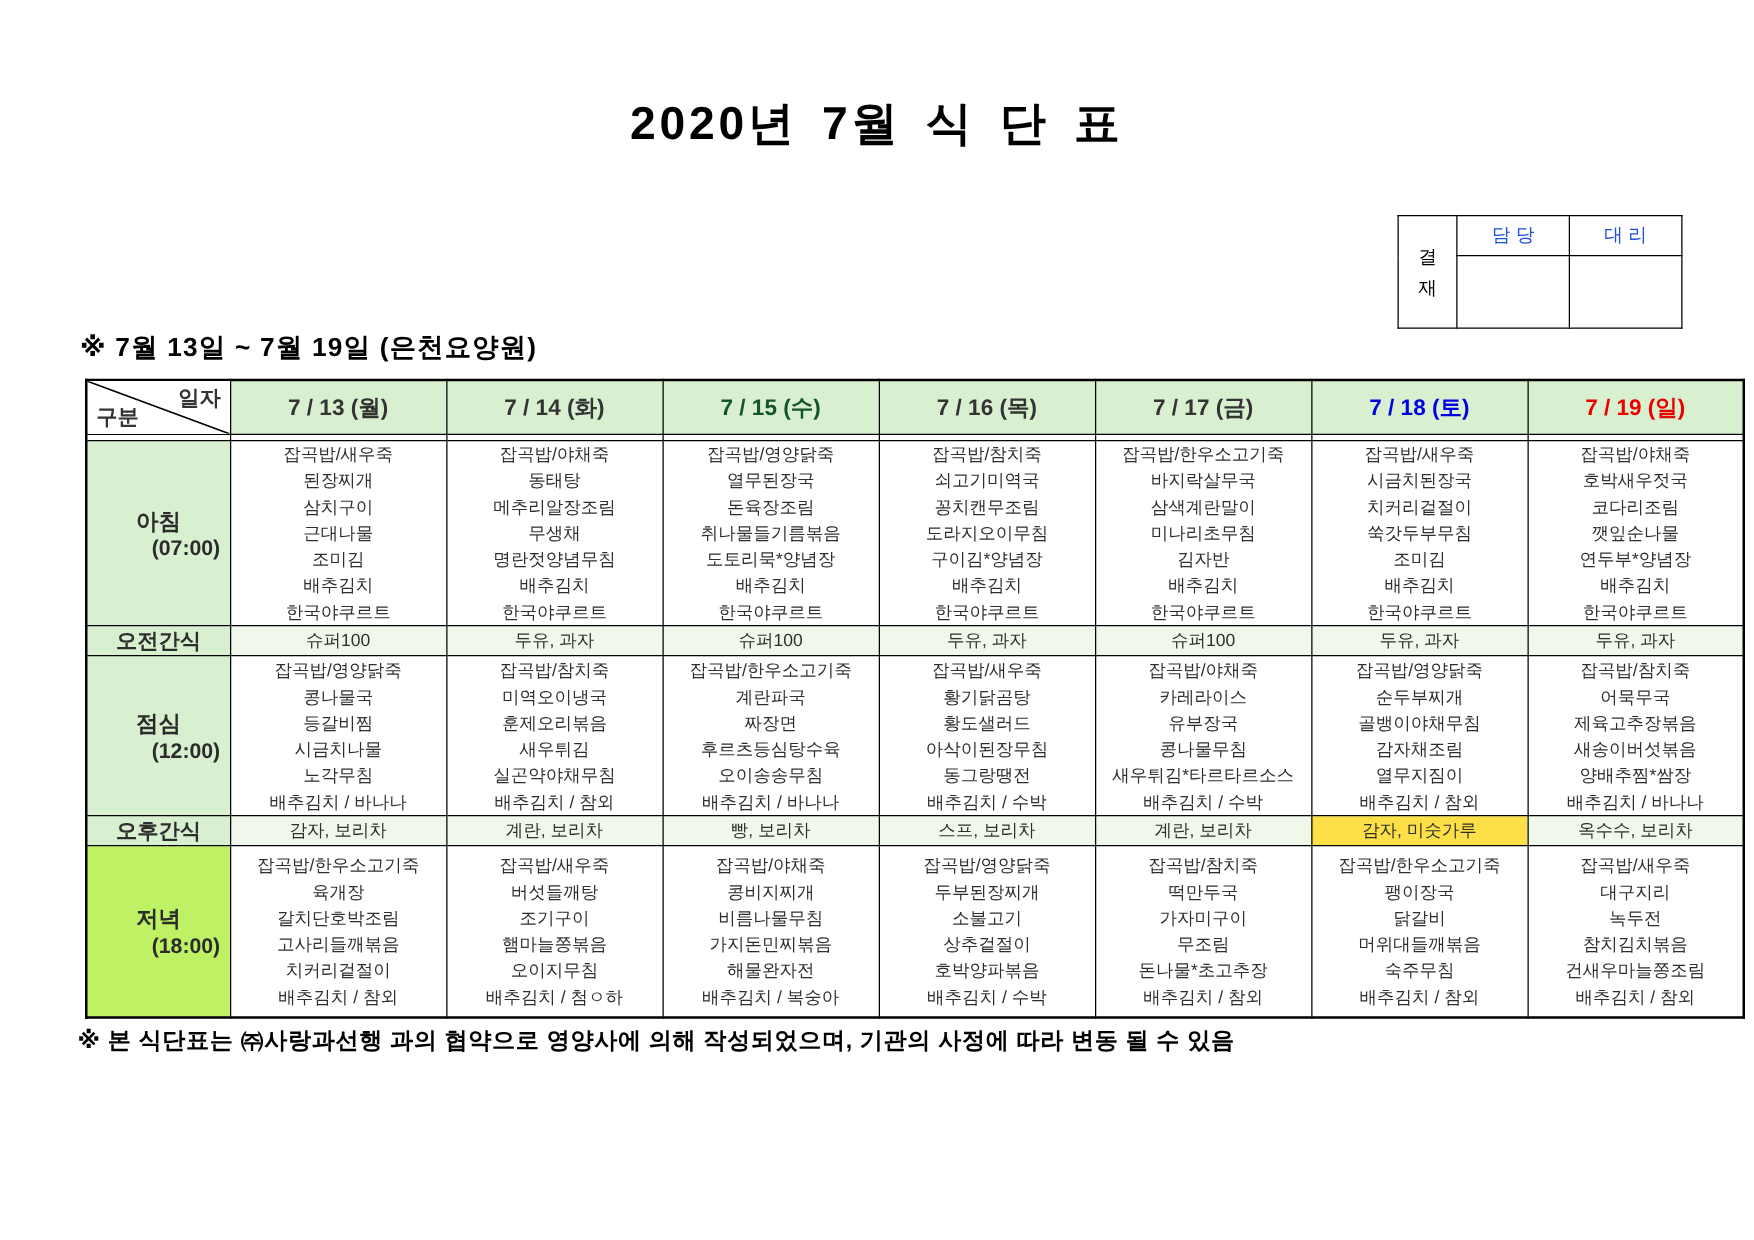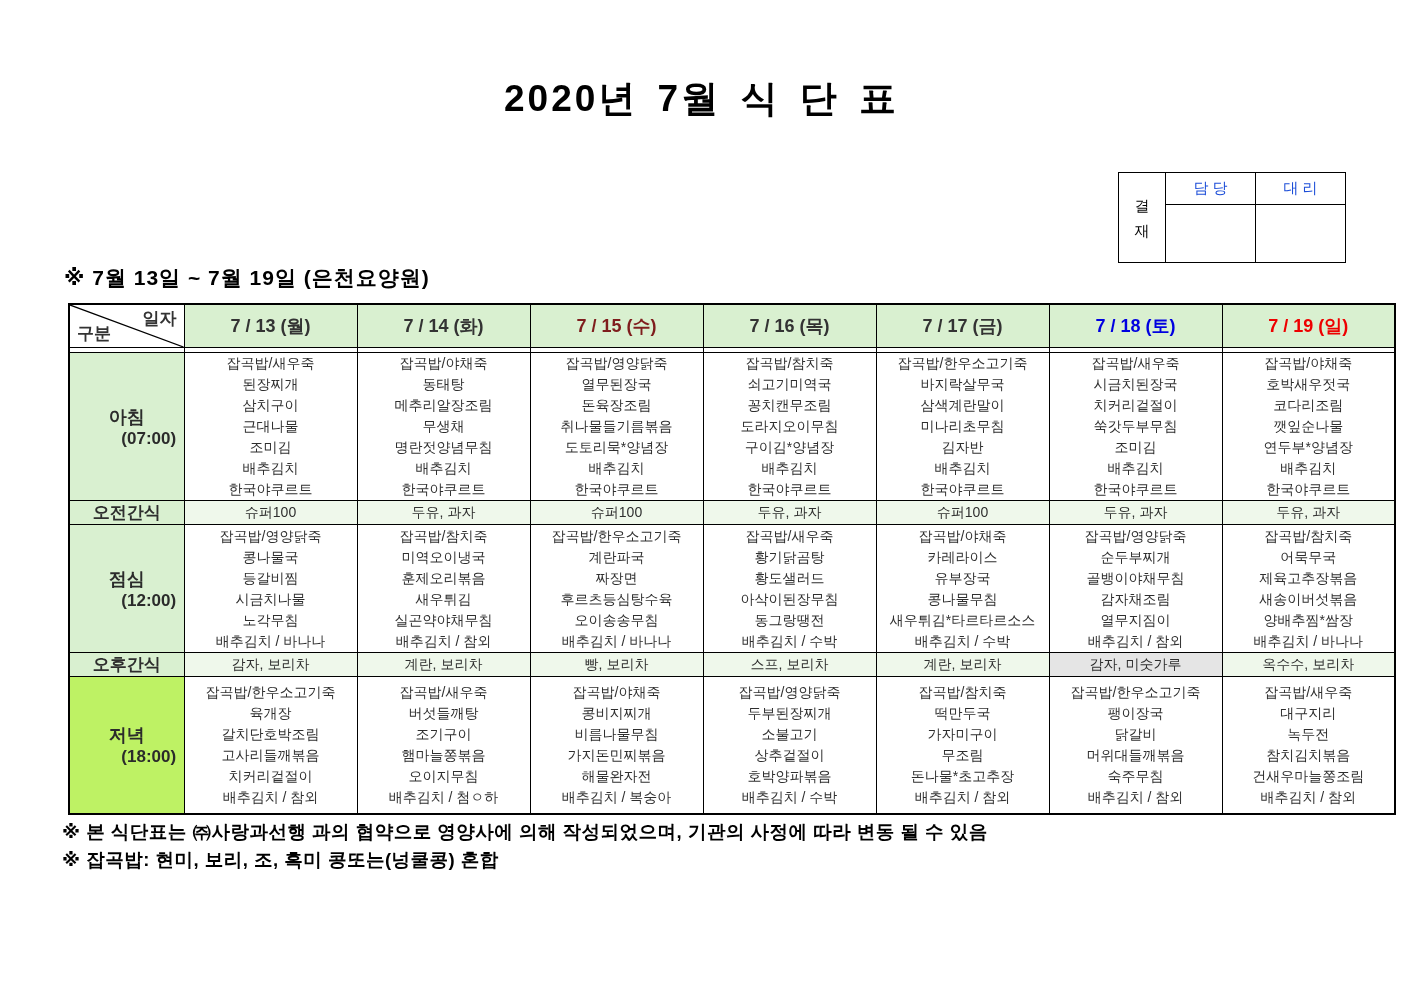--- a/index.html
+++ b/index.html
@@ -88,21 +88,21 @@
       <tr class="header-row">
         <td class="corner-cell">
           <svg class="diag" viewBox="0 0 100 100" preserveAspectRatio="none">
             <line x1="0" y1="0" x2="100" y2="100" stroke="#000" stroke-width="1.3" vector-effect="non-scaling-stroke"></line>
           </svg>
           <span class="corner-top">일자</span>
           <span class="corner-bot">구분</span>
         </td>
         <td style="background: rgb(217, 240, 208); color: rgb(51, 51, 51);">7 / 13 (월)</td>
         <td style="background: rgb(217, 240, 208); color: rgb(51, 51, 51);">7 / 14 (화)</td>
-        <td style="background: rgb(217, 240, 208); color: #7f1d1d;">7 / 15 (수)</td>
+        <td style="background: rgb(217, 240, 208); color: #14532d;">7 / 15 (수)</td>
         <td style="background: rgb(217, 240, 208); color: rgb(51, 51, 51);">7 / 16 (목)</td>
         <td style="background: rgb(217, 240, 208); color: rgb(51, 51, 51);">7 / 17 (금)</td>
         <td style="background: rgb(217, 240, 208); color: rgb(0, 0, 224);">7 / 18 (토)</td>
         <td style="background: rgb(217, 240, 208); color: rgb(238, 0, 0);">7 / 19 (일)</td>
       </tr>
       <tr class="spacer-row">
         <td></td>
         <td></td>
         <td></td>
         <td></td>
@@ -252,21 +252,21 @@
           <div class="item">배추김치 / 바나나</div>
         </td>
       </tr>
       <tr class="snack-row">
         <td class="label-cell" style="background: rgb(217, 240, 208);">오후간식</td>
         <td style="background: rgb(239, 248, 235);">감자, 보리차</td>
         <td style="background: rgb(239, 248, 235);">계란, 보리차</td>
         <td style="background: rgb(239, 248, 235);">빵, 보리차</td>
         <td style="background: rgb(239, 248, 235);">스프, 보리차</td>
         <td style="background: rgb(239, 248, 235);">계란, 보리차</td>
-        <td style="background: #e5e5e5; margin-top: 20px;">감자, 미숫가루</td>
+        <td style="background: #fde047; margin-top: 20px;">감자, 미숫가루</td>
         <td style="background: rgb(239, 248, 235);">옥수수, 보리차</td>
       </tr>
       <tr style="height: 137px;">
         <td class="label-cell" style="background: #bef264;">
           <div class="name">저녁</div>
           <div class="time">(18:00)</div>
         </td>
         <td class="meal-cell">
           <div class="item">잡곡밥/한우소고기죽</div>
           <div class="item">육개장</div>
@@ -322,14 +322,13 @@
           <div class="item">참치김치볶음</div>
           <div class="item">건새우마늘쫑조림</div>
           <div class="item">배추김치 / 참외</div>
         </td>
       </tr>
     </tbody>
 </table>
 
 <div class="notes">
   <div>※ 본 식단표는 ㈜사랑과선행 과의 협약으로 영양사에 의해 작성되었으며, 기관의 사정에 따라 변동 될 수 있음</div>
-  <div>※ 잡곡밥: 현미, 보리, 조, 흑미 콩또는(넝쿨콩) 혼합</div>
 </div>
 
 </body></html>

